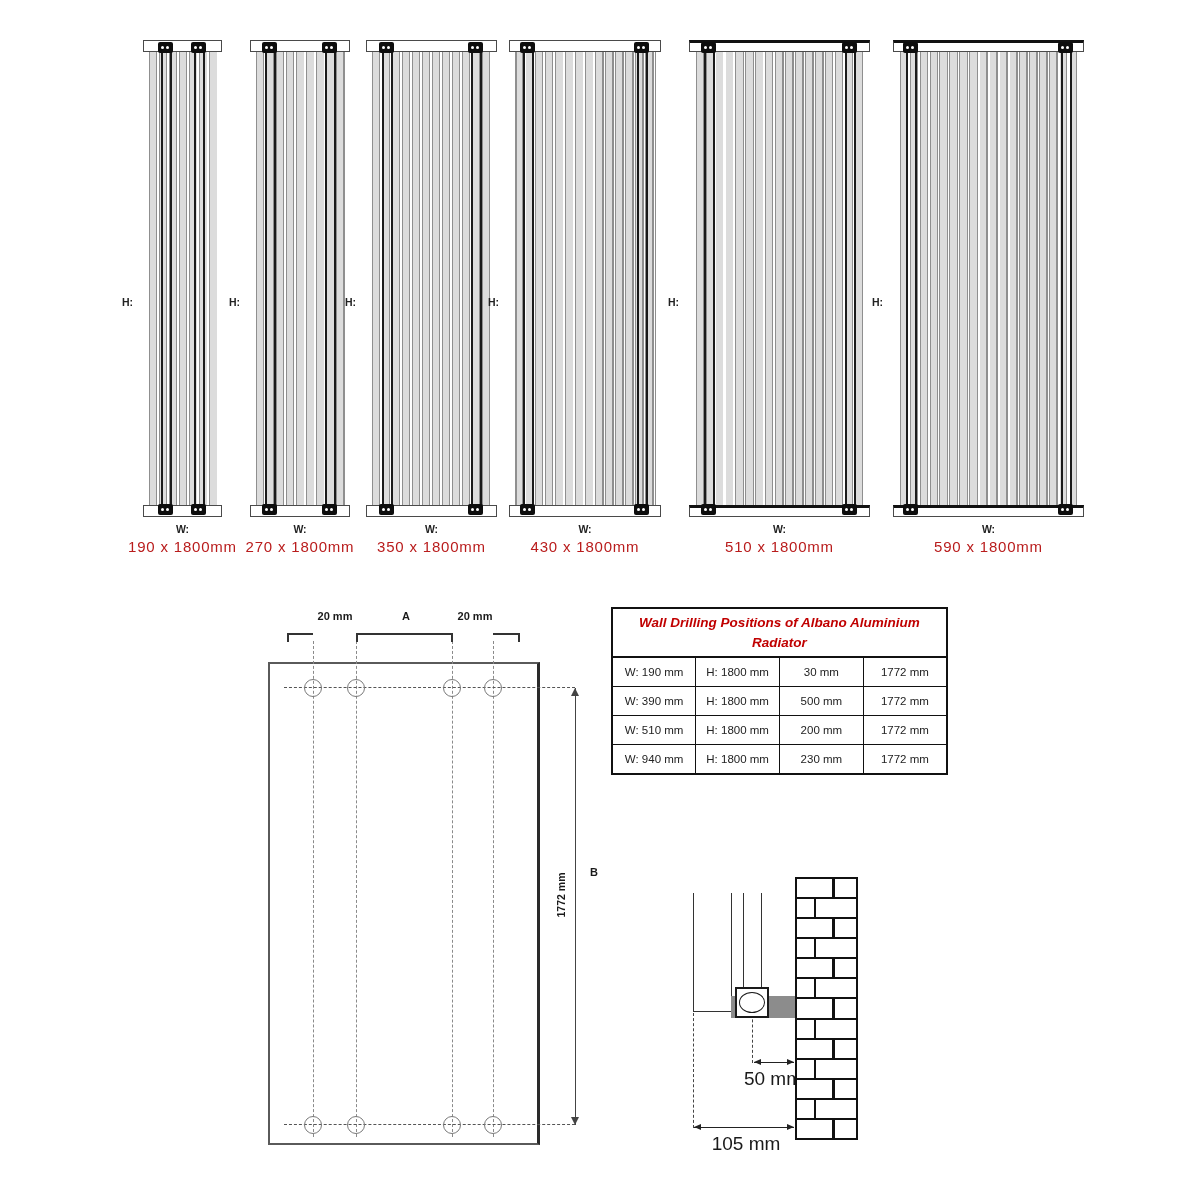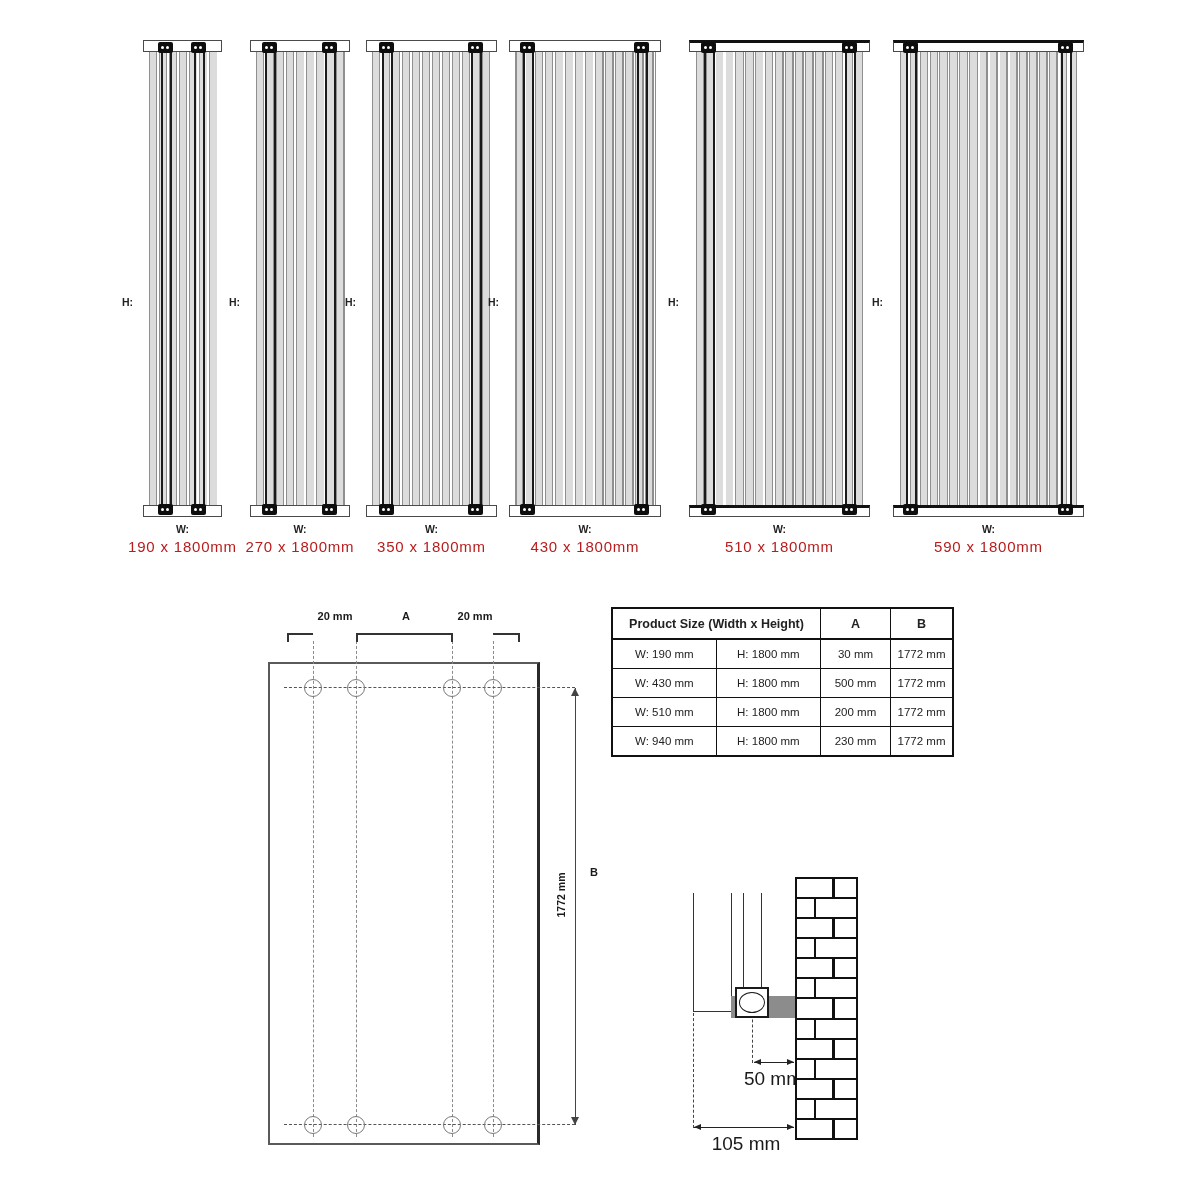--- a/index.html
+++ b/index.html
@@ -217,33 +217,31 @@
 
     <div class="bline"></div>
     <div class="arr up"></div>
     <div class="arr dn"></div>
     <div class="blen">1772 mm</div>
     <div class="bchar">B</div>
   </div>
 
   <table class="spec">
     <tbody>
-    <tr>
-      <td class="head c1" colspan="2" style="width:207px">Product Size (Width x Height)</td>
-      <td class="head c3">A</td>
-      <td class="head c4">B</td>
+        <tr>
+      <td class="title-cell" colspan="4">Wall Drilling Positions of Albano Aluminium Radiator</td>
     </tr>
     <tr class="data">
       <td class="c1">W: 190 mm</td>
       <td class="c2">H: 1800 mm</td>
       <td class="c3">30 mm</td>
       <td class="c4">1772 mm</td>
     </tr>
     <tr class="data">
-      <td>W: 430 mm</td>
+      <td>W: 390 mm</td>
       <td>H: 1800 mm</td>
       <td>500 mm</td>
       <td>1772 mm</td>
     </tr>
     <tr class="data">
       <td>W: 510 mm</td>
       <td>H: 1800 mm</td>
       <td>200 mm</td>
       <td>1772 mm</td>
     </tr>

